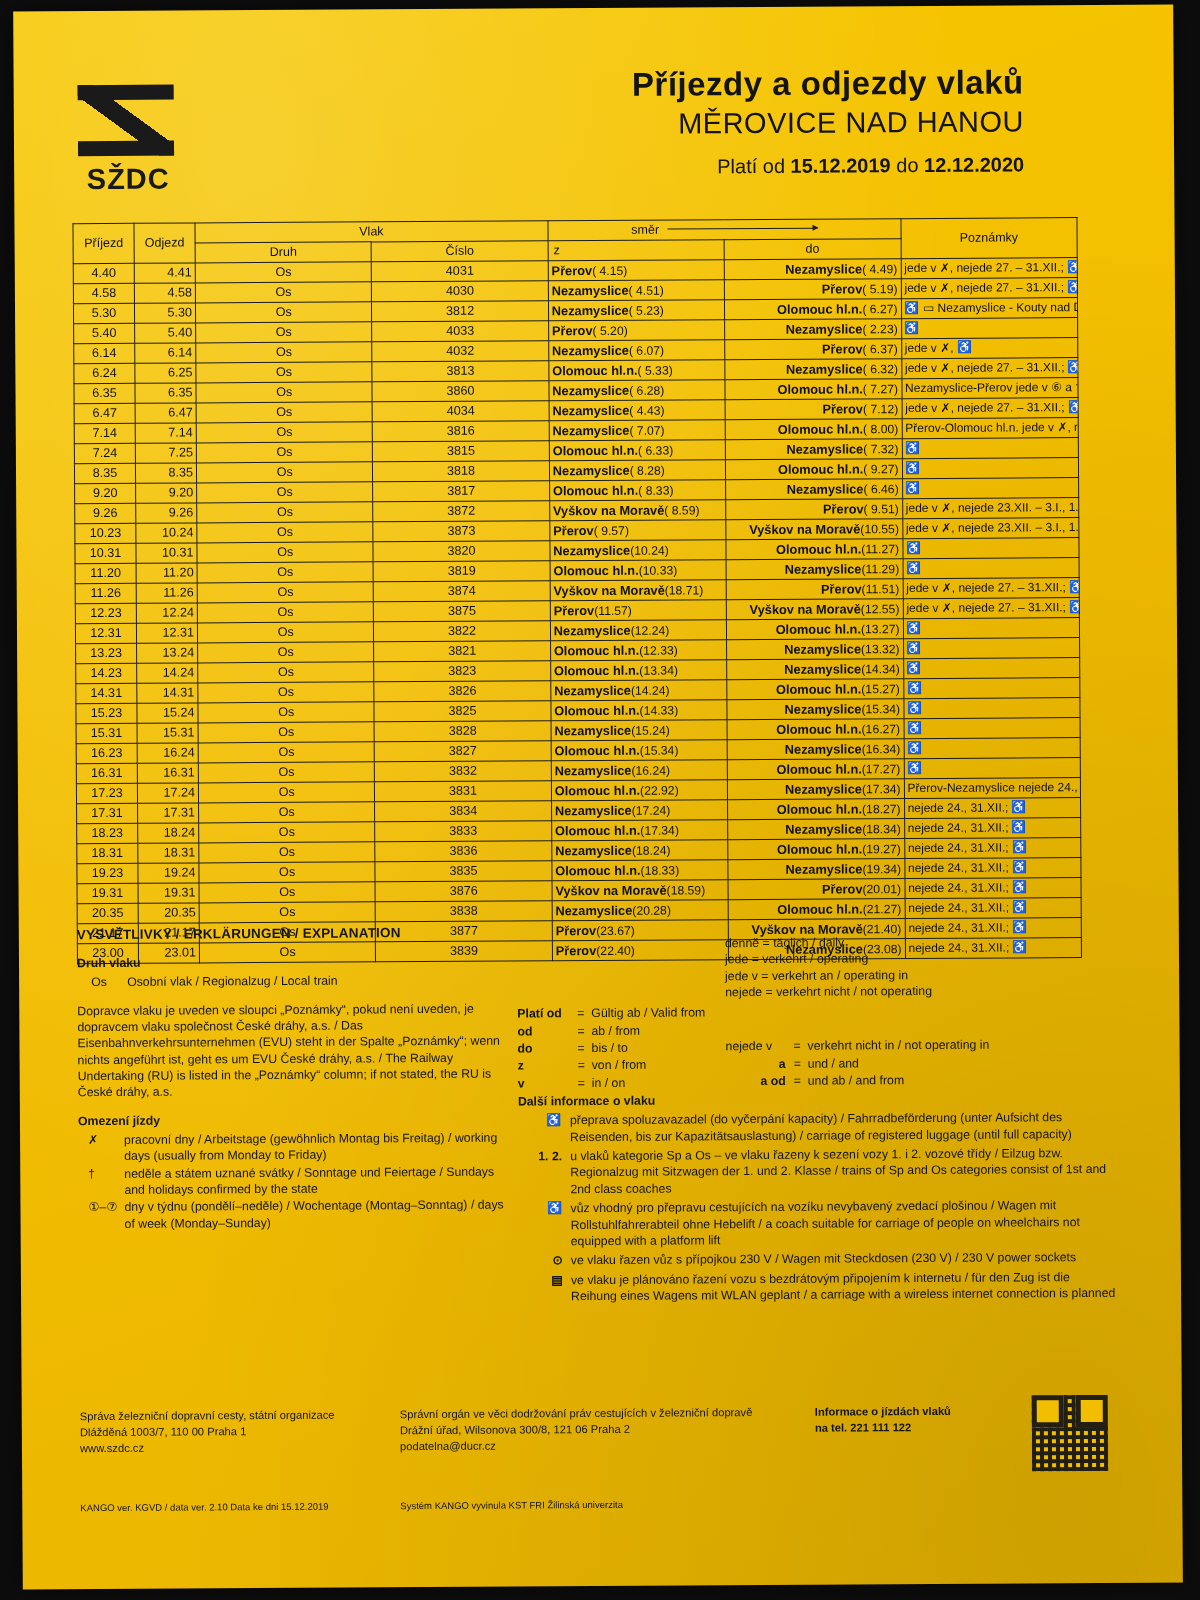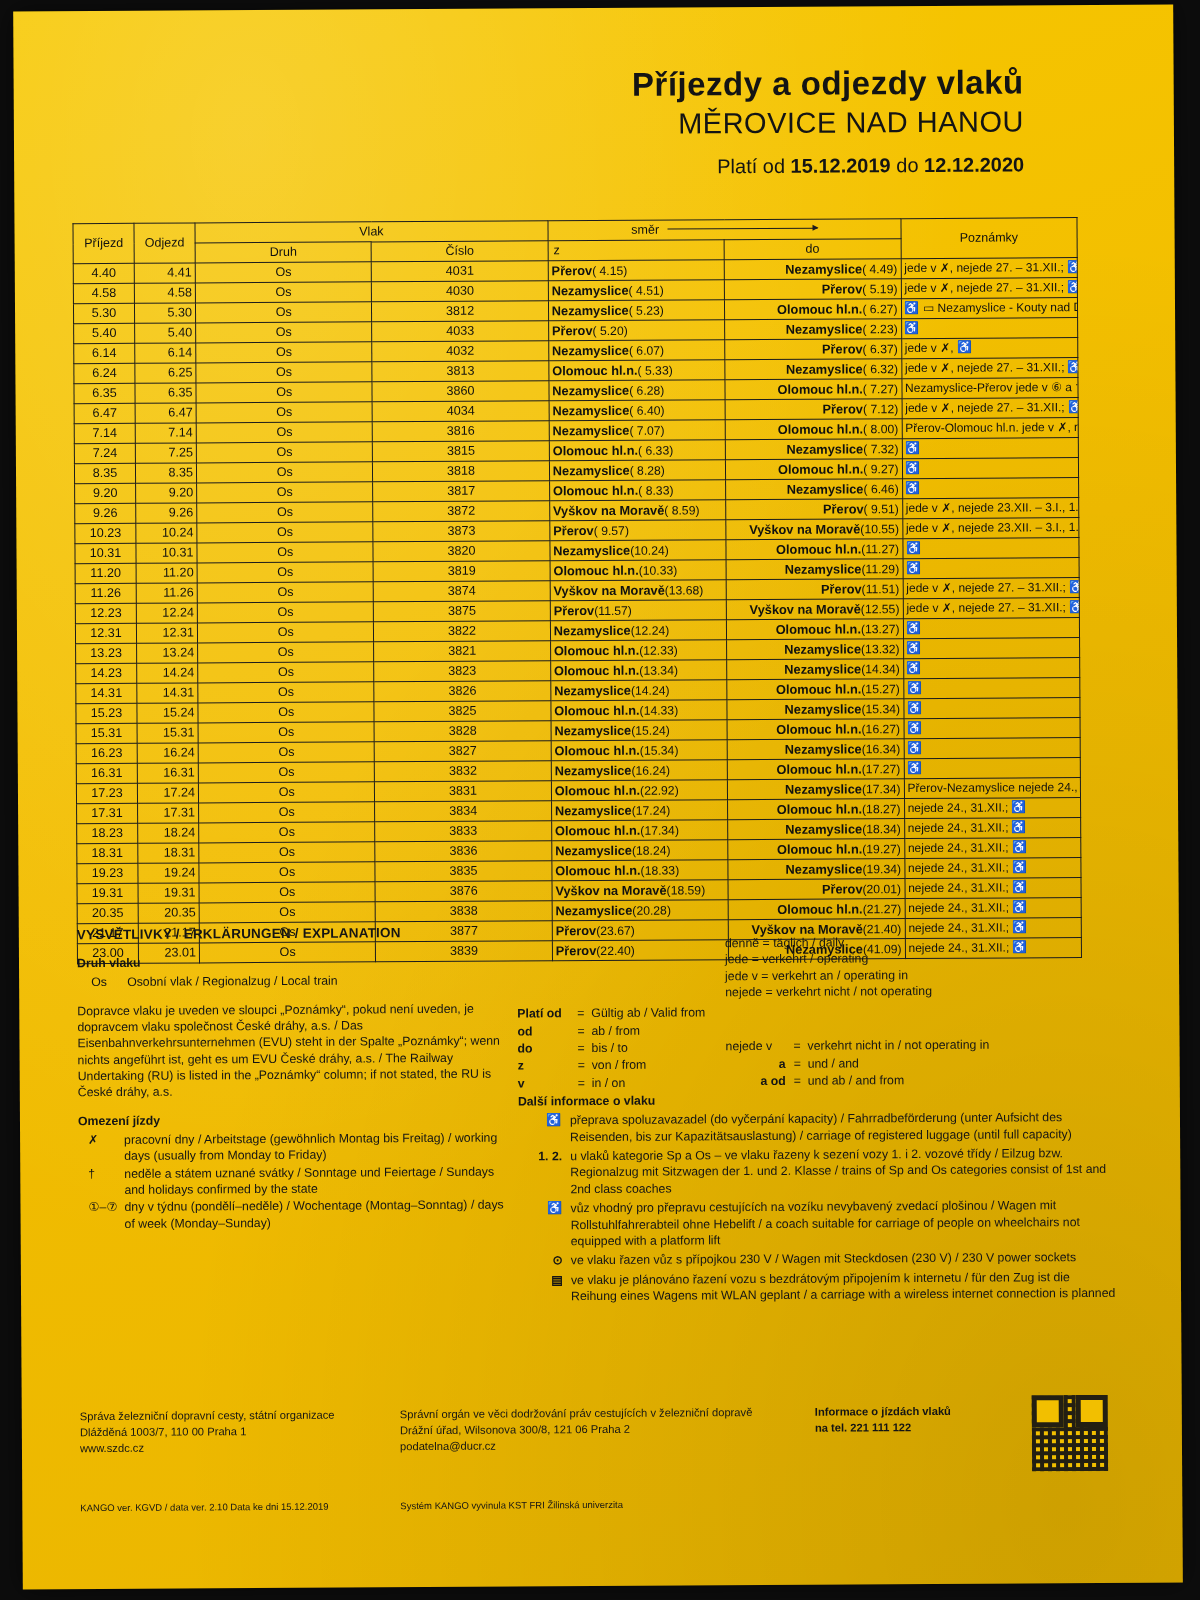--- a/index.html
+++ b/index.html
@@ -237,20 +237,28 @@
   }
   .qr:before { left: 0; top: 0; }
   .qr:after { right: 0; top: 0; }
 </style>
 </head>
 <body>
 
 <div class="page">
   <div class="paper-shade"></div>
 
+  <div class="logo">
+    <div class="logo-mark">
+      <div class="bar b1"></div>
+      <div class="diag"></div>
+      <div class="bar b3"></div>
+    </div>
+    <div class="logo-text">SŽDC</div>
+  </div>
 
   <div class="title-block">
     <div class="title-main">Příjezdy a odjezdy vlaků</div>
     <div class="title-sub">MĚROVICE NAD HANOU</div>
     <div class="validity">
       <span>Platí od </span><b>15.12.2019</b><span> do </span><b>12.12.2020</b>
     </div>
   </div>
 
   <div class="tt-wrap">
@@ -334,21 +342,21 @@
             <td class="c-cislo">3860</td>
             <td class="c-z">Nezamyslice<span class="tm">( 6.28)</span></td>
             <td class="c-do">Olomouc hl.n.<span class="tm">( 7.27)</span></td>
             <td class="c-pozn">Nezamyslice-Přerov jede v ⑥ a †; ♿</td>
           </tr>
           <tr>
             <td class="c-prijezd">6.47</td>
             <td class="c-odjezd">6.47</td>
             <td class="c-druh">Os</td>
             <td class="c-cislo">4034</td>
-            <td class="c-z">Nezamyslice<span class="tm">( 6.40)</span></td>
+            <td class="c-z">Nezamyslice<span class="tm">( 4.43)</span></td>
             <td class="c-do">Přerov<span class="tm">( 7.12)</span></td>
             <td class="c-pozn">jede v ✗, nejede 27. – 31.XII.; ♿</td>
           </tr>
           <tr>
             <td class="c-prijezd">7.14</td>
             <td class="c-odjezd">7.14</td>
             <td class="c-druh">Os</td>
             <td class="c-cislo">3816</td>
             <td class="c-z">Nezamyslice<span class="tm">( 7.07)</span></td>
             <td class="c-do">Olomouc hl.n.<span class="tm">( 8.00)</span></td>
@@ -415,21 +423,21 @@
             <td class="c-cislo">3819</td>
             <td class="c-z">Olomouc hl.n.<span class="tm">(10.33)</span></td>
             <td class="c-do">Nezamyslice<span class="tm">(11.29)</span></td>
             <td class="c-pozn">♿</td>
           </tr>
           <tr>
             <td class="c-prijezd">11.26</td>
             <td class="c-odjezd">11.26</td>
             <td class="c-druh">Os</td>
             <td class="c-cislo">3874</td>
-            <td class="c-z">Vyškov na Moravě<span class="tm">(13.68)</span></td>
+            <td class="c-z">Vyškov na Moravě<span class="tm">(18.71)</span></td>
             <td class="c-do">Přerov<span class="tm">(11.51)</span></td>
             <td class="c-pozn">jede v ✗, nejede 27. – 31.XII.; ♿</td>
           </tr>
           <tr>
             <td class="c-prijezd">12.23</td>
             <td class="c-odjezd">12.24</td>
             <td class="c-druh">Os</td>
             <td class="c-cislo">3875</td>
             <td class="c-z">Přerov<span class="tm">(11.57)</span></td>
             <td class="c-do">Vyškov na Moravě<span class="tm">(12.55)</span></td>
@@ -578,21 +586,21 @@
             <td class="c-z">Přerov<span class="tm">(23.67)</span></td>
             <td class="c-do">Vyškov na Moravě<span class="tm">(21.40)</span></td>
             <td class="c-pozn">nejede 24., 31.XII.; ♿</td>
           </tr>
           <tr>
             <td class="c-prijezd">23.00</td>
             <td class="c-odjezd">23.01</td>
             <td class="c-druh">Os</td>
             <td class="c-cislo">3839</td>
             <td class="c-z">Přerov<span class="tm">(22.40)</span></td>
-            <td class="c-do">Nezamyslice<span class="tm">(41.09)</span></td>
+            <td class="c-do">Nezamyslice<span class="tm">(23.08)</span></td>
             <td class="c-pozn">nejede 24., 31.XII.; ♿</td>
           </tr>
         </tbody>
     </table>
   </div>
 
   <div class="legend-title">VYSVĚTLIVKY / ERKLÄRUNGEN / EXPLANATION</div>
 
   <div class="legend-left">
     <div class="lg-h">Druh vlaku</div>

